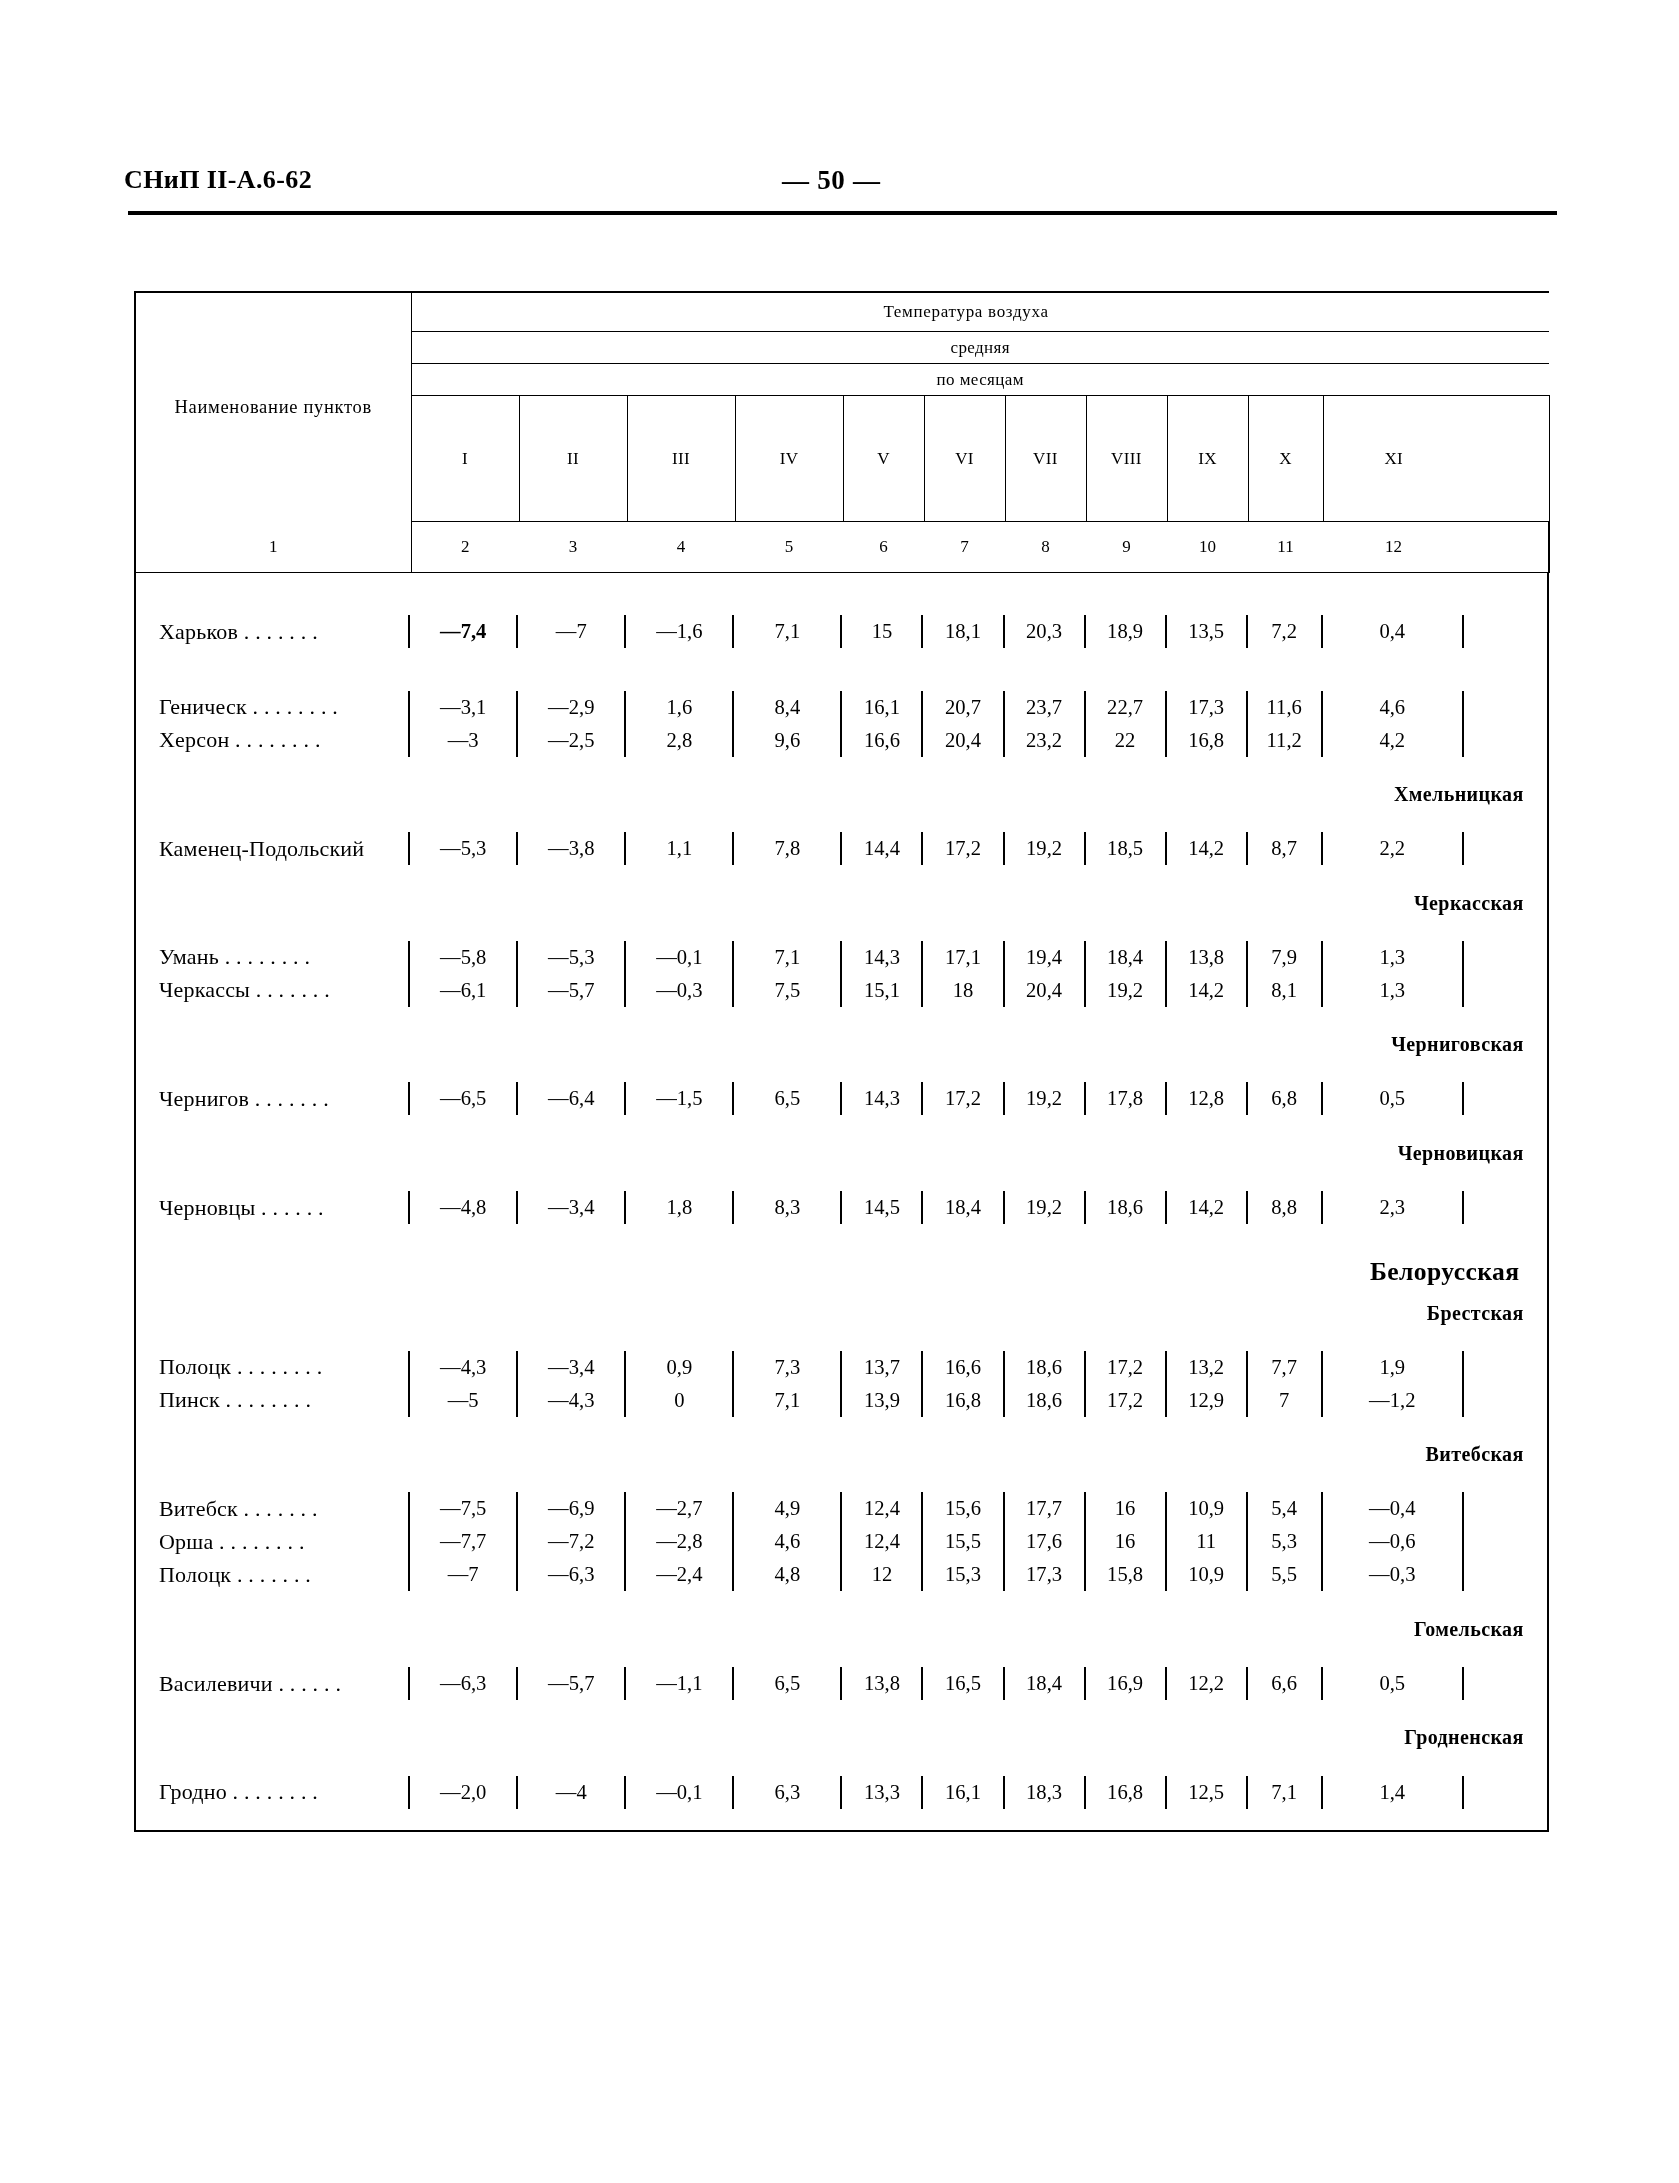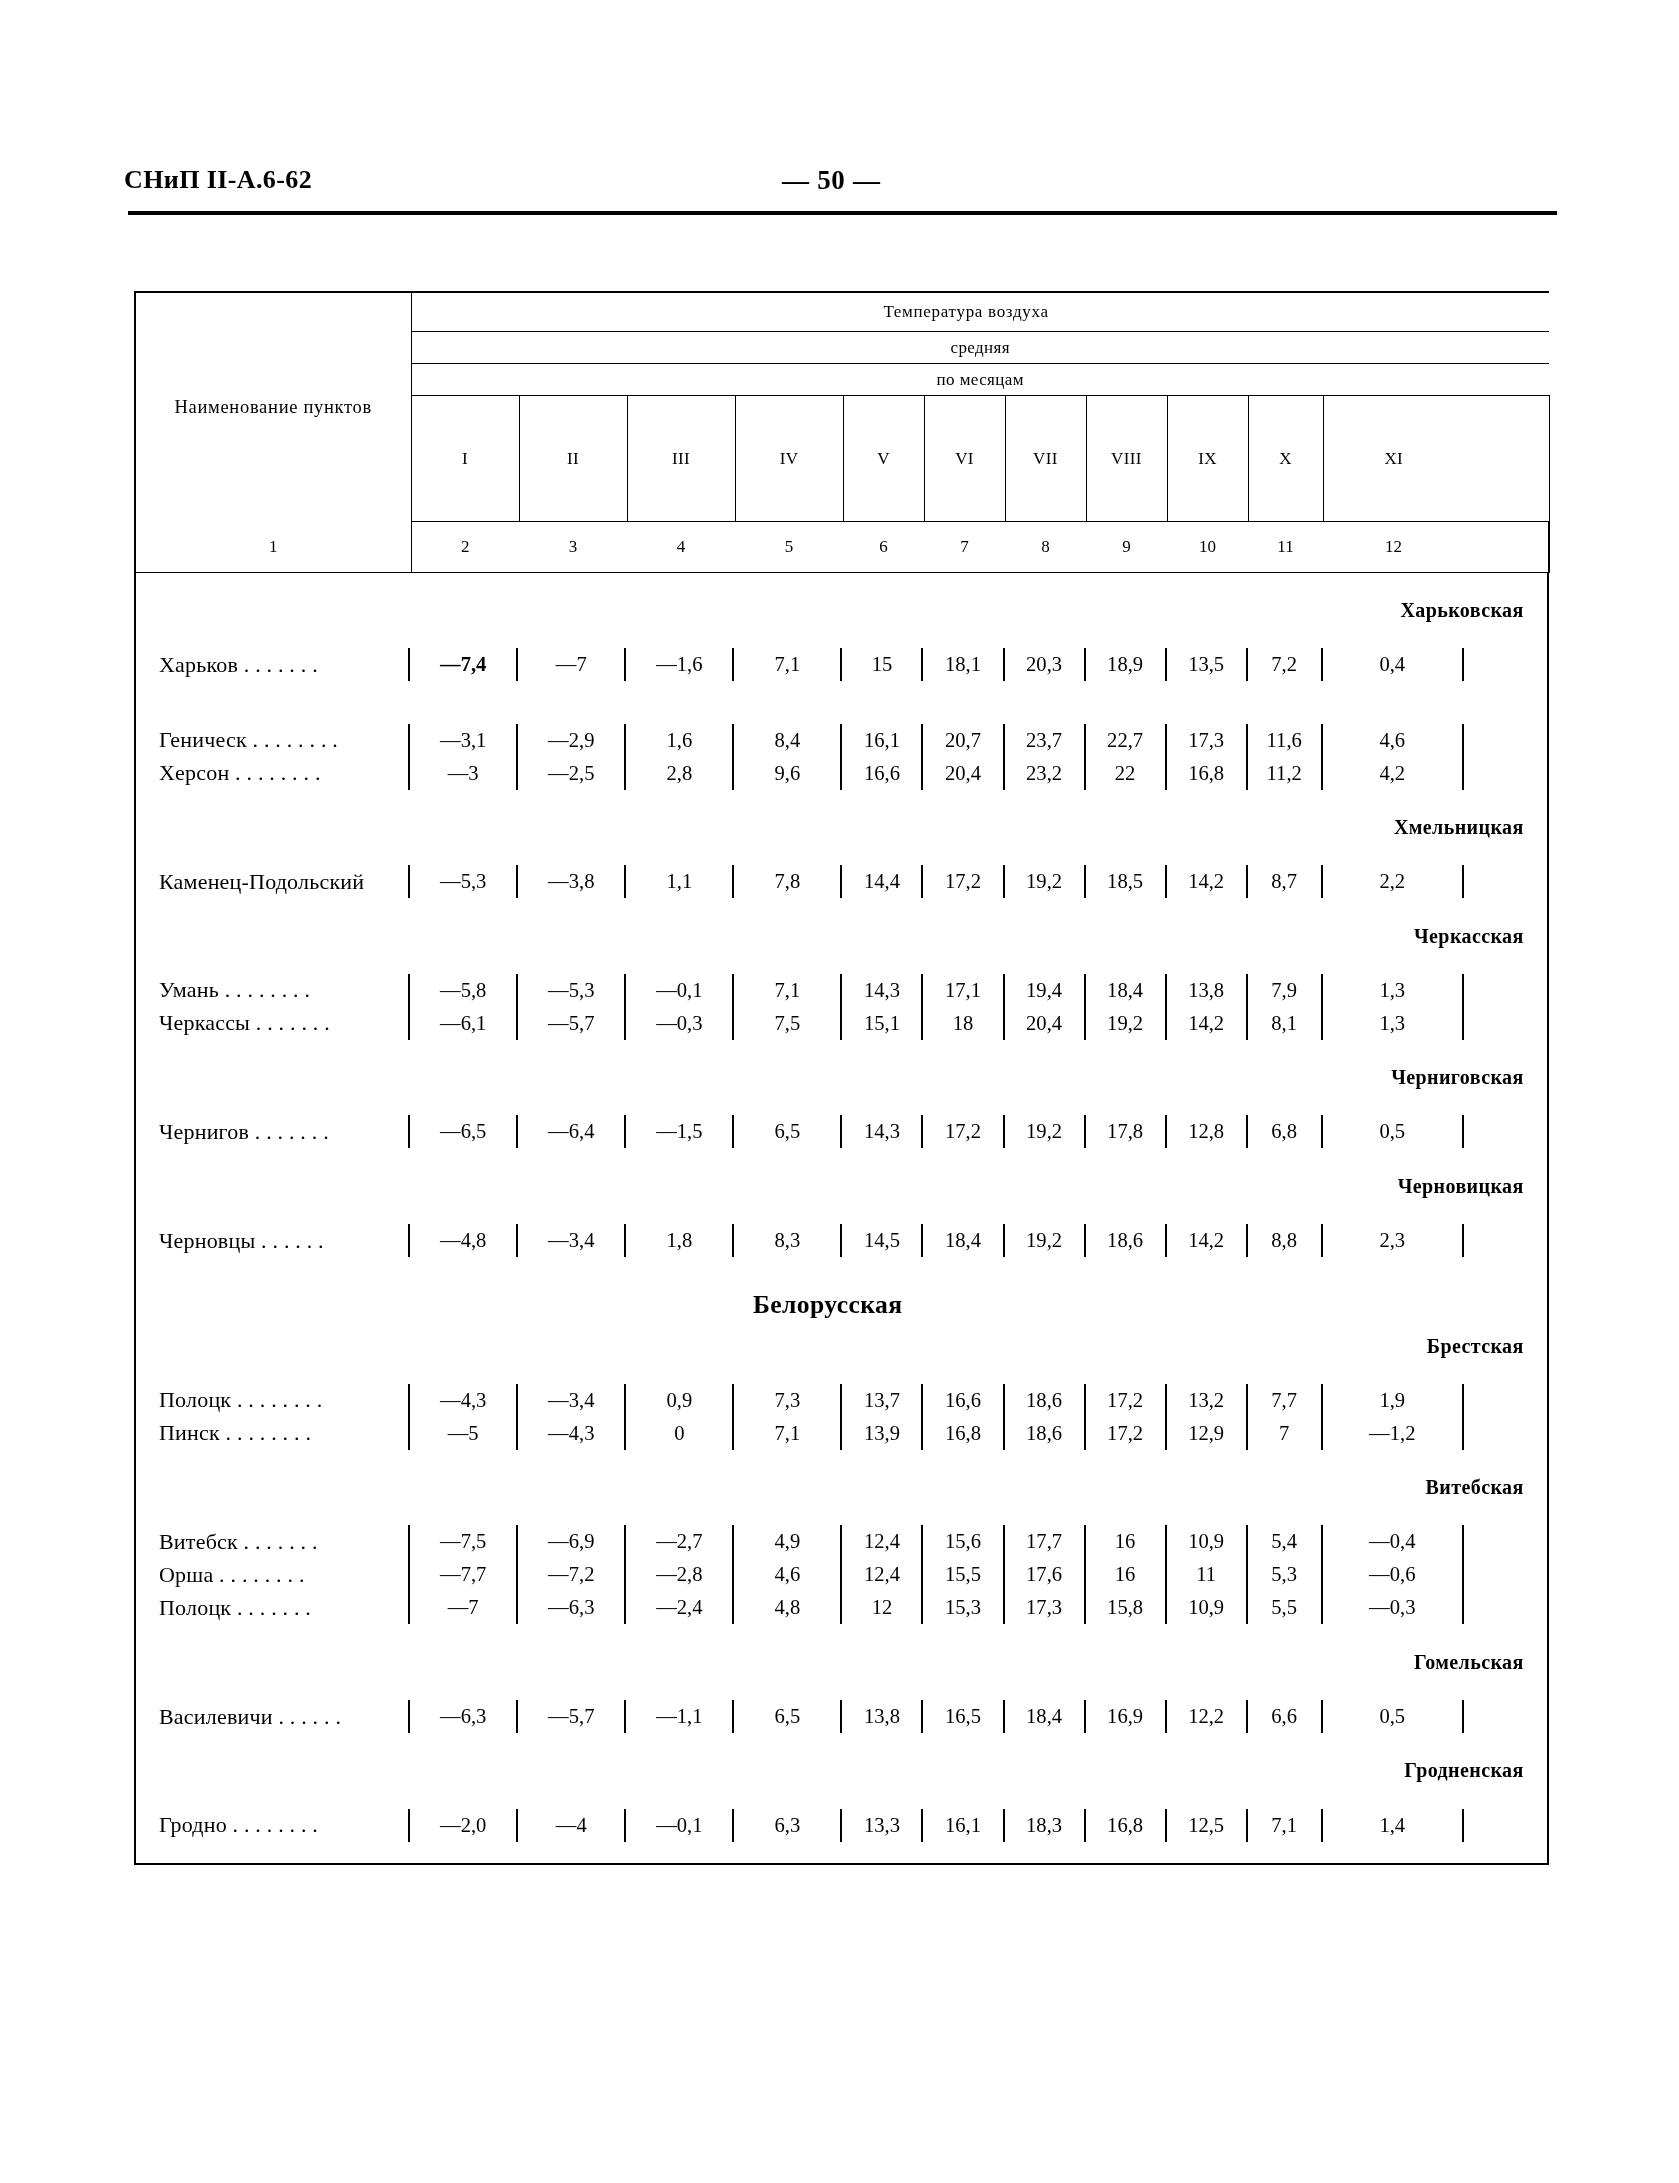--- a/index.html
+++ b/index.html
@@ -141,21 +141,21 @@
     border-left: 2.1px solid #000;
   }
   td.region {
     text-align: right;
     padding-right: 21.3px !important;
     font-size: 20px;
     font-weight: bold;
     letter-spacing: 0.4px;
   }
   td.republic {
-    text-align: center;
+    text-align: right;
     padding-right: 25.6px !important;
     font-size: 25.6px;
     font-weight: bold;
     letter-spacing: 0.4px;
   }
   tr.spacer td { height: 21.3px; }
   tr.spacer-lg td { height: 31px; }
   .bold-v { font-weight: bold; }
 </style>
 </head>
@@ -247,23 +247,20 @@
           <col style="width:81px">
           <col style="width:75px">
           <col style="width:141px">
           <col style="width:82px">
         </colgroup>
 
         <tbody>
             <tr class="spacer">
               <td colspan="13"></td>
             </tr>
-        <tr>
-          <td class="region" colspan="13">Харьковская</td>
-        </tr>
         <tr class="spacer">
               <td colspan="13"></td>
             </tr>
         <tr>
           <td class="place">Харьков . . . . . . .</td>
           <td class="val bold-v">—7,4</td>
           <td class="val">—7</td>
           <td class="val">—1,6</td>
           <td class="val">7,1</td>
           <td class="val">15</td>

